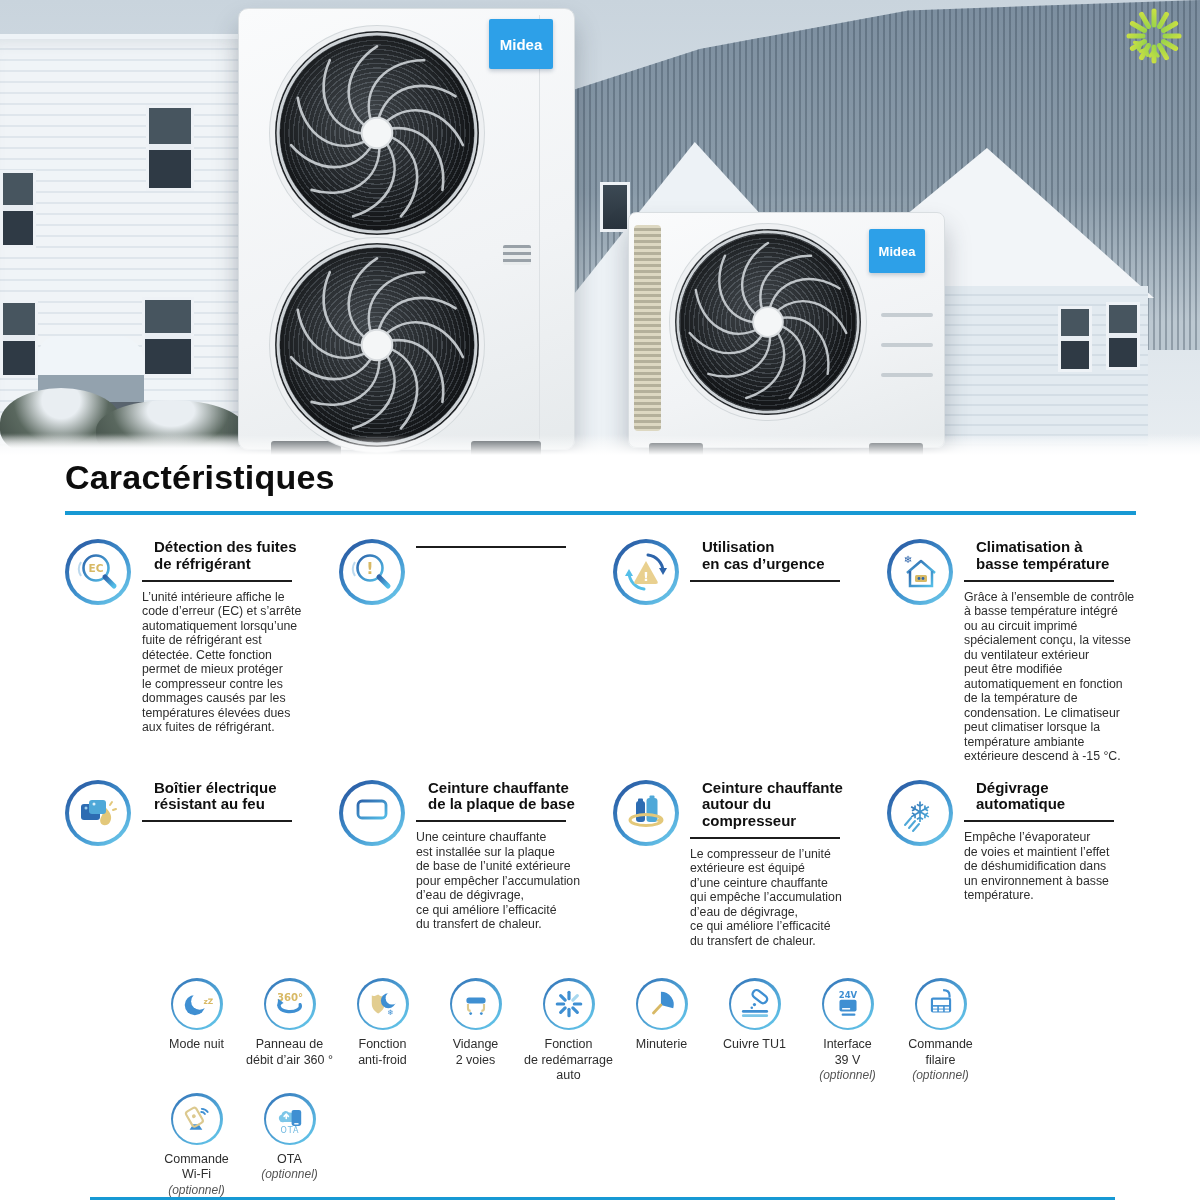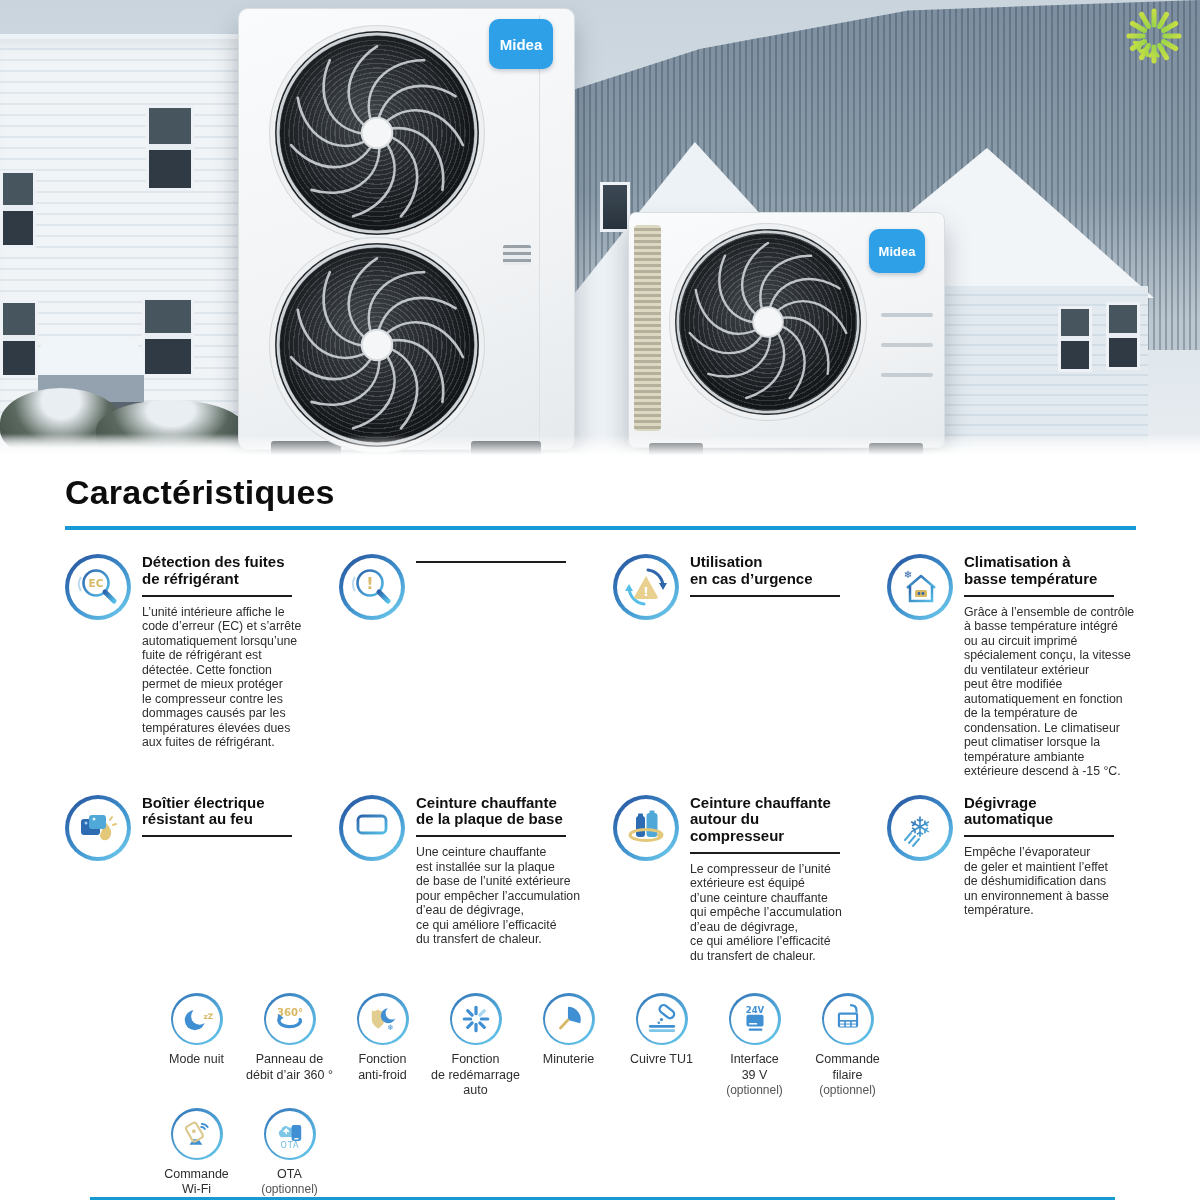--- a/index.html
+++ b/index.html
@@ -46,59 +46,59 @@
   .unit-big{left:238px;top:8px;width:335px;height:440px;border-radius:10px;}
   .unit-small{left:628px;top:212px;width:315px;height:234px;border-radius:8px;}
   .ushadow{position:absolute;z-index:4;border-radius:50%;
     background:radial-gradient(ellipse,rgba(35,48,60,.38),rgba(35,48,60,0) 70%);}
   .fan{position:absolute;border-radius:50%;
     background:
       radial-gradient(circle at 44% 40%,rgba(150,160,168,.30),rgba(0,0,0,0) 62%),
       repeating-radial-gradient(circle,#3c4146 0 1.2px,#191c1f 1.2px 4.6px);
     box-shadow:0 0 0 5px #eef0f2,0 0 0 6px #d3d8db,inset 0 0 34px rgba(0,0,0,.55);}
   .fan svg{position:absolute;inset:0;width:100%;height:100%;}
-  .mlogo{position:absolute;background:#2da0e8;border-radius:10px;color:#fff;
+  .mlogo{position:absolute;background:#2da0e8;border-radius:2px;color:#fff;
     display:flex;align-items:center;justify-content:center;font-weight:700;
     box-shadow:0 2px 4px rgba(30,60,90,.25);}
   .louver{position:absolute;left:5px;top:12px;width:27px;bottom:16px;border-radius:4px;
     background:repeating-linear-gradient(180deg,#ddd8c2 0 3px,#b4b09b 3px 6px);}
   .vent{position:absolute;height:4px;border-radius:2px;background:#c6cdd2;}
   .slots{position:absolute;background:repeating-linear-gradient(180deg,#99a1a8 0 3px,#e9eced 3px 7px);
     border-radius:2px;}
   .seam{position:absolute;width:1px;background:#dde1e4;}
   .foot{position:absolute;background:#4b5258;border-radius:3px;}
   .brandmark{position:absolute;left:1122px;top:4px;z-index:8;}
 
   
-  .page-title{margin:18px 0 0 65px;font-size:34px;font-weight:700;color:#0d0d0d;letter-spacing:.2px;}
+  .page-title{margin:3px 0 0 65px;font-size:34px;font-weight:700;color:#0d0d0d;letter-spacing:.2px;}
   .title-rule{height:4px;background:#1799d4;margin:14px 64px 0 65px;}
   .features{display:grid;grid-template-columns:repeat(4,1fr);column-gap:16px;row-gap:16px;
     margin:24px 55px 0 65px;}
   .feature{display:flex;}
   .fcircle{flex:0 0 66px;width:66px;height:66px;border-radius:50%;margin-right:11px;
     background:linear-gradient(140deg,#2b5ea6 12%,#3f93cf 55%,#6cc8ea 92%);
     display:flex;align-items:center;justify-content:center;}
   .finner{width:58px;height:58px;border-radius:50%;background:#fff;
     display:flex;align-items:center;justify-content:center;}
   .fcontent{flex:1;min-width:0;}
-  .ftitle{font-size:15px;line-height:1.12;font-weight:700;color:#101010;white-space:pre-line;}
+  .ftitle{font-size:15px;line-height:1.12;font-weight:700;color:#101010;white-space:pre-line;margin-left:12px;}
   .frule{width:150px;height:2px;background:#1c1c1c;margin:7px 0 8px;}
   .fbody{font-size:12.3px;line-height:1.18;color:#2e2e2e;white-space:pre-line;}
 
   .quick-row{display:flex;margin:30px 0 0 150px;}
   .quick-row2{display:flex;margin:10px 0 0 150px;}
   .quick{flex:0 0 93px;width:93px;display:flex;flex-direction:column;align-items:center;}
   .qcircle{width:52px;height:52px;border-radius:50%;
     background:linear-gradient(140deg,#3a80c0 15%,#62c3e8 90%);
     display:flex;align-items:center;justify-content:center;}
   .qinner{width:47px;height:47px;border-radius:50%;background:#fff;
     display:flex;align-items:center;justify-content:center;}
   .qlabel{margin-top:7px;width:130px;margin-left:0;font-size:12.5px;line-height:1.22;
     color:#2e2e2e;text-align:center;white-space:pre-line;}
-  .qnote{font-size:12px;line-height:1.2;color:#555;text-align:center;}
+  .qnote{font-size:12px;line-height:1.2;color:#555;font-style:italic;text-align:center;}
   .bottom-rule{position:absolute;left:90px;width:1025px;bottom:0;height:3px;background:#1799d4;}
   .gold{fill:#d8b965;font-weight:bold;}
 </style>
 </head>
 <body>
 
 <svg width="0" height="0" style="position:absolute" aria-hidden="true">
   <defs>
     <linearGradient id="mg" x1="0" y1="0" x2="1" y2="1">
       <stop offset="0" stop-color="#2d64aa"></stop>
@@ -438,21 +438,21 @@
         </g>
         <text x="21" y="30" text-anchor="middle" font-size="28" fill="url(#mg)">❄</text>
       </svg>
     </div>
       </div>
     <div class="fcontent">
       <div class="ftitle">Dégivrage
 automatique</div>
       <div class="frule"></div>
       <div class="fbody">Empêche l’évaporateur
-de geler et maintient l’effet
+de voies et maintient l’effet
 de déshumidification dans
 un environnement à basse
 température.</div>
     </div>
   </div>
 </div>
 
 <div class="quick-row">
 
   <div class="quick">
@@ -490,20 +490,35 @@
         <circle cx="20" cy="12" r="7" fill="#3f8fd2"></circle>
             <circle cx="23.5" cy="9.5" r="6" fill="#fff"></circle>
         <text x="22" y="25" text-anchor="middle" font-size="7" fill="#3f8fd2">❄</text>
       </svg>
     </div>
       </div>
     <div class="qlabel">Fonction
 anti-froid</div>
   </div>
 
+  <div class="quick">
+    <div class="qcircle">
+        <div class="qinner">
+      <svg width="32" height="32" viewBox="0 0 30 30">
+        <rect x="6" y="9" width="18" height="5.5" rx="2.5" fill="#3f8fd2"></rect>
+        <path d="M7.5 15 v4 q0 2.5 2.5 2.5" fill="none" stroke="#dcc98f" stroke-width="2"></path>
+        <path d="M22.5 15 v4 q0 2.5 -2.5 2.5" fill="none" stroke="#dcc98f" stroke-width="2"></path>
+        <circle cx="10" cy="24" r="1.3" fill="#3f8fd2"></circle>
+            <circle cx="20" cy="24" r="1.3" fill="#3f8fd2"></circle>
+      </svg>
+    </div>
+      </div>
+    <div class="qlabel">Vidange
+2 voies</div>
+  </div>
 
   <div class="quick">
     <div class="qcircle">
         <div class="qinner">
       <svg width="32" height="32" viewBox="0 0 30 30">
         <g stroke="#3f8fd2" stroke-width="3" stroke-linecap="round">
           <line x1="15" y1="4" x2="15" y2="10"></line>
               <line x1="15" y1="20" x2="15" y2="26"></line>
           <line x1="4" y1="15" x2="10" y2="15"></line>
               <line x1="20" y1="15" x2="26" y2="15"></line>

